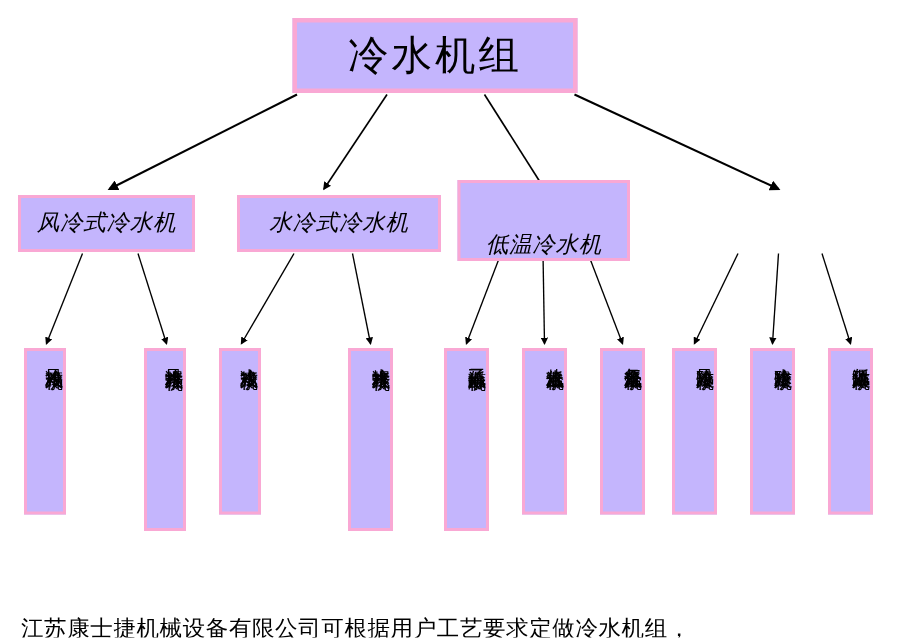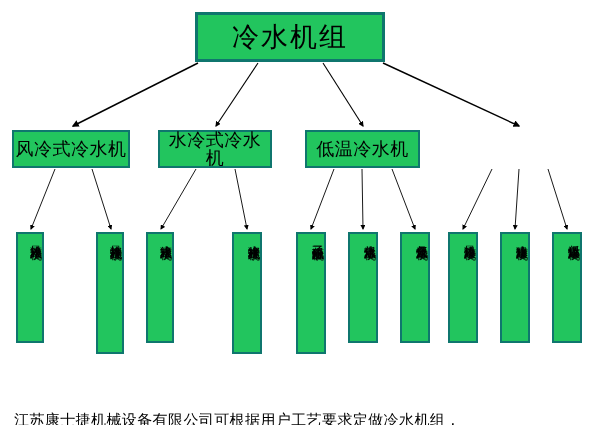--- a/index.html
+++ b/index.html
@@ -22,40 +22,41 @@
     position: absolute;
     left: 0;
     top: 0;
     width: 600px;
     height: 425px;
     pointer-events: none;
   }
   .node {
     position: absolute;
     box-sizing: border-box;
-    background: #22c55e;
-    border: 2px solid #0f766e;
+    background: #c4b5fd;
+    border: 2px solid #f9a8d4;
     color: #000000;
     display: flex;
     align-items: center;
     justify-content: center;
     text-align: center;
     z-index: 2;
   }
   .node-root {
     border-width: 3px;
     font-size: 27px;
     letter-spacing: 2px;
     line-height: 1;
   }
   .node-level2 {
     border-width: 2px;
-    font-size: 18px;
+    font-size: 15px;
     letter-spacing: 0.5px;
     line-height: 1;
+    font-style: italic;
   }
   .node-leaf {
     border-width: 2px;
     font-size: 12px;
     line-height: 1.08;
     padding: 2px 0 1px 0;
     writing-mode: vertical-rl;
     text-orientation: upright;
     align-items: flex-start;
     justify-content: flex-start;
@@ -123,24 +124,24 @@
     </g>
   </svg>
 
   <div class="node node-root" style="left:195px; top:12px; width:190px; height:50px;">
     <span>冷水机组</span>
   </div>
 
   <div class="node node-level2" style="left:12px; top:130px; width:118px; height:38px;">
     <span>风冷式冷水机</span>
   </div>
-  <div class="node node-level2" style="left:158px; top:130px; width:114px; height:38px;">
+  <div class="node node-level2" style="left:158px; top:130px; width:136px; height:38px;">
     <span>水冷式冷水机</span>
   </div>
-  <div class="node node-level2" style="left:305px; top:130px; width:115px; height:38px;">
+  <div class="node node-level2" style="left:305px; top:120px; width:115px; height:54px;align-items:flex-end;">
     <span>低温冷水机</span>
   </div>
 
   <div class="node node-leaf" style="left:16px; top:232px; width:28px; height:111px;">
     <span class="leaf-text">风冷箱式冷水机</span>
   </div>
   <div class="node node-leaf" style="left:96px; top:232px; width:28px; height:122px;">
     <span class="leaf-text">风冷螺杆式冷水机</span>
   </div>
   <div class="node node-leaf" style="left:146px; top:232px; width:28px; height:111px;">

